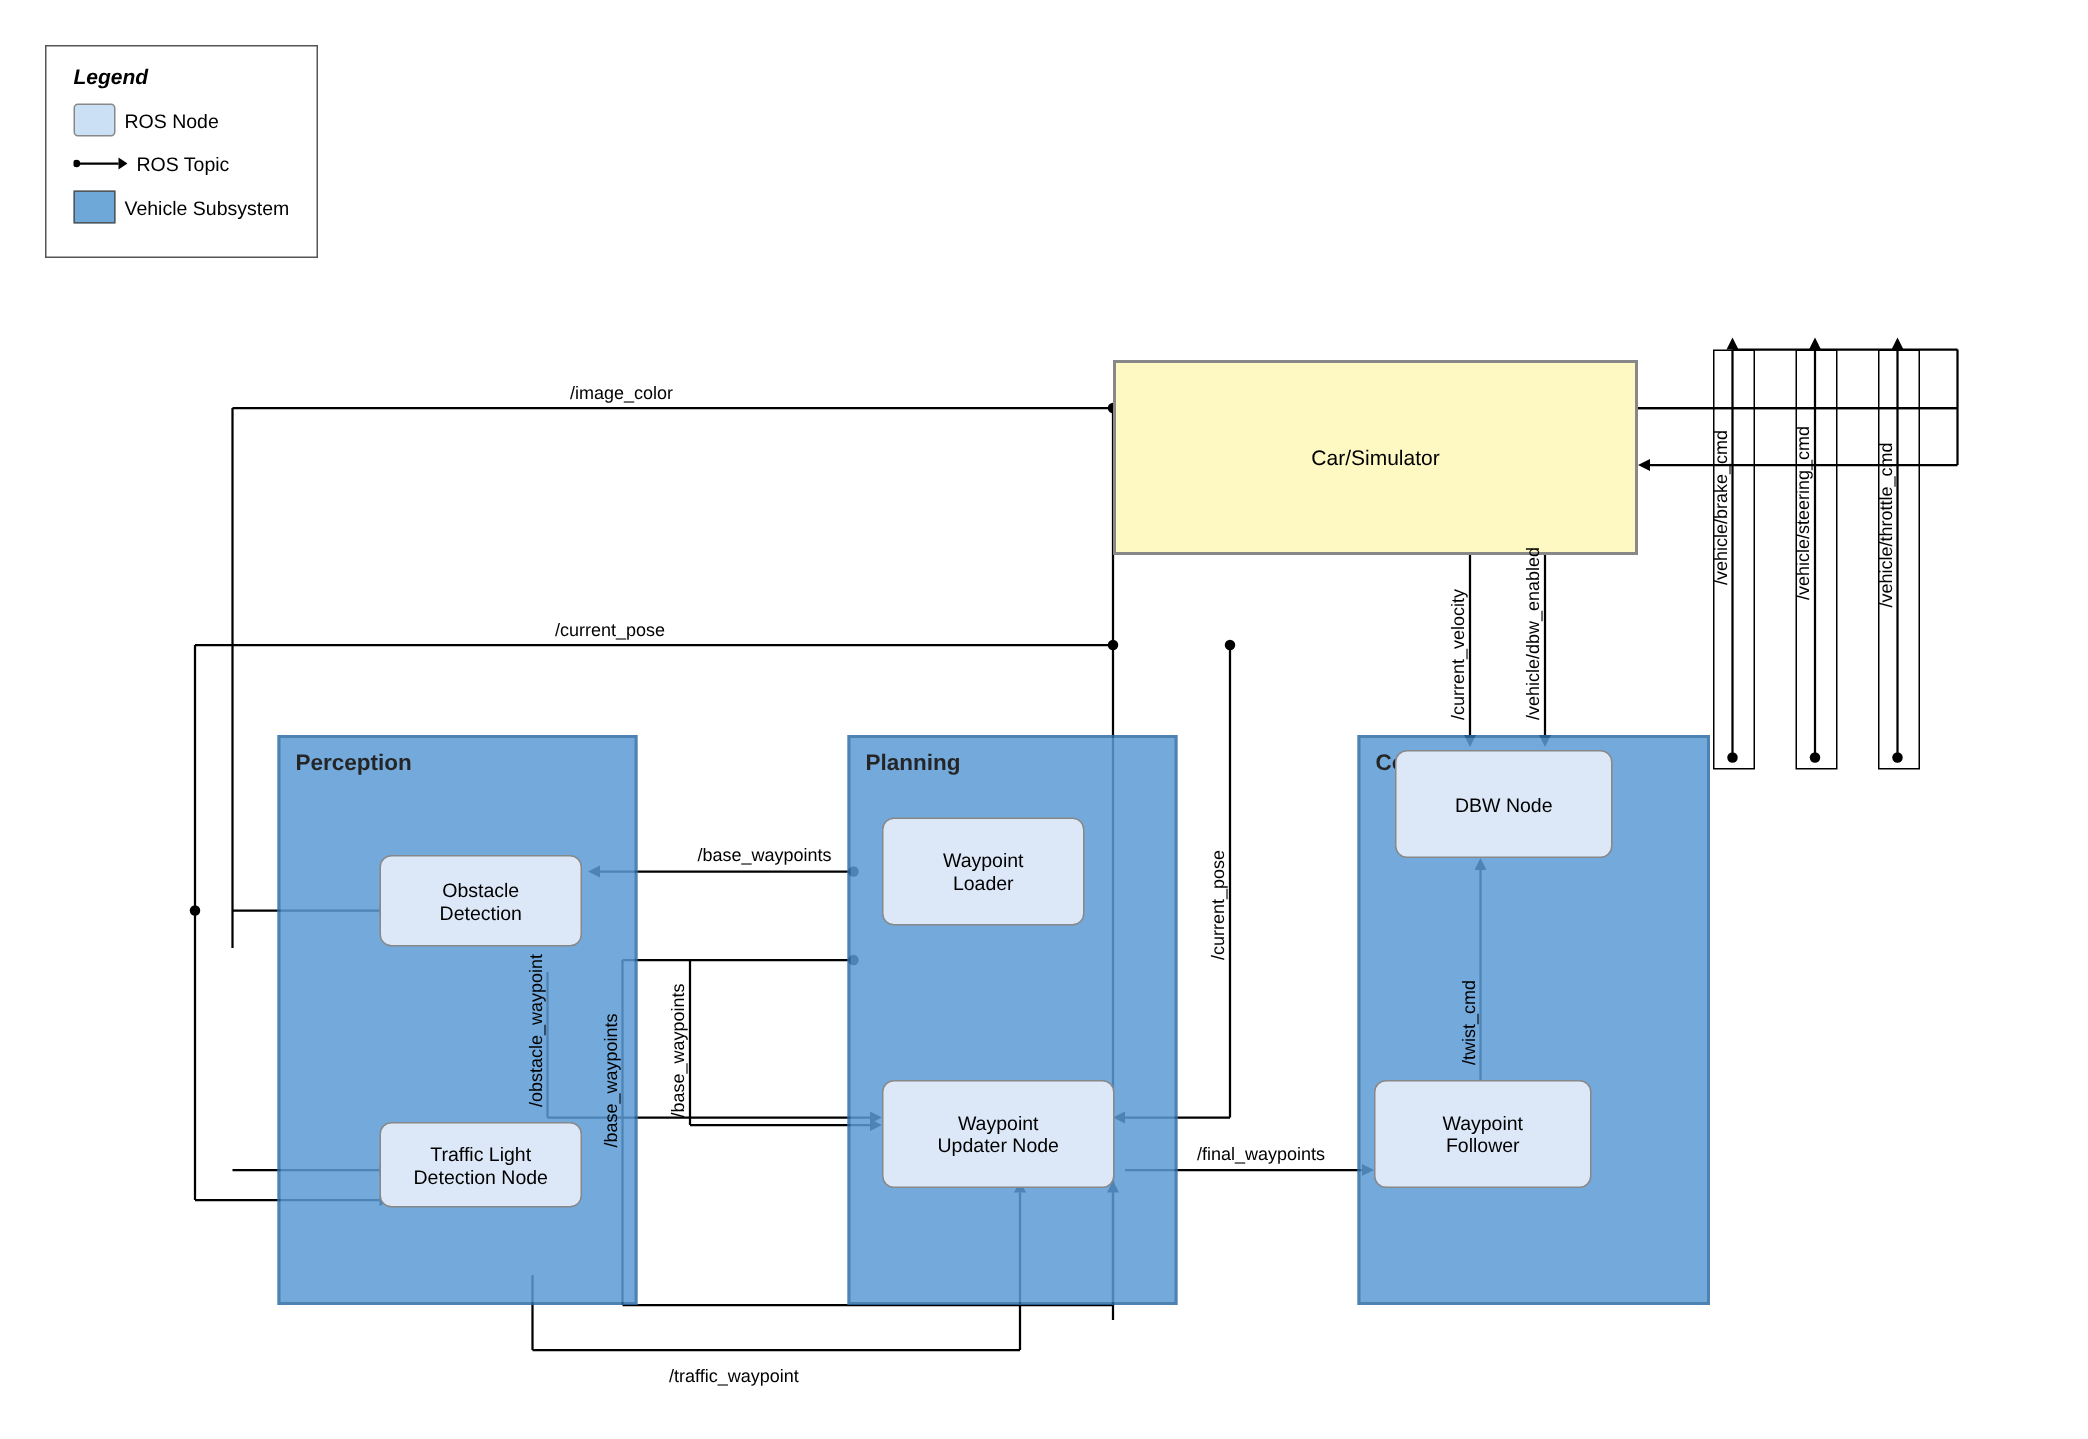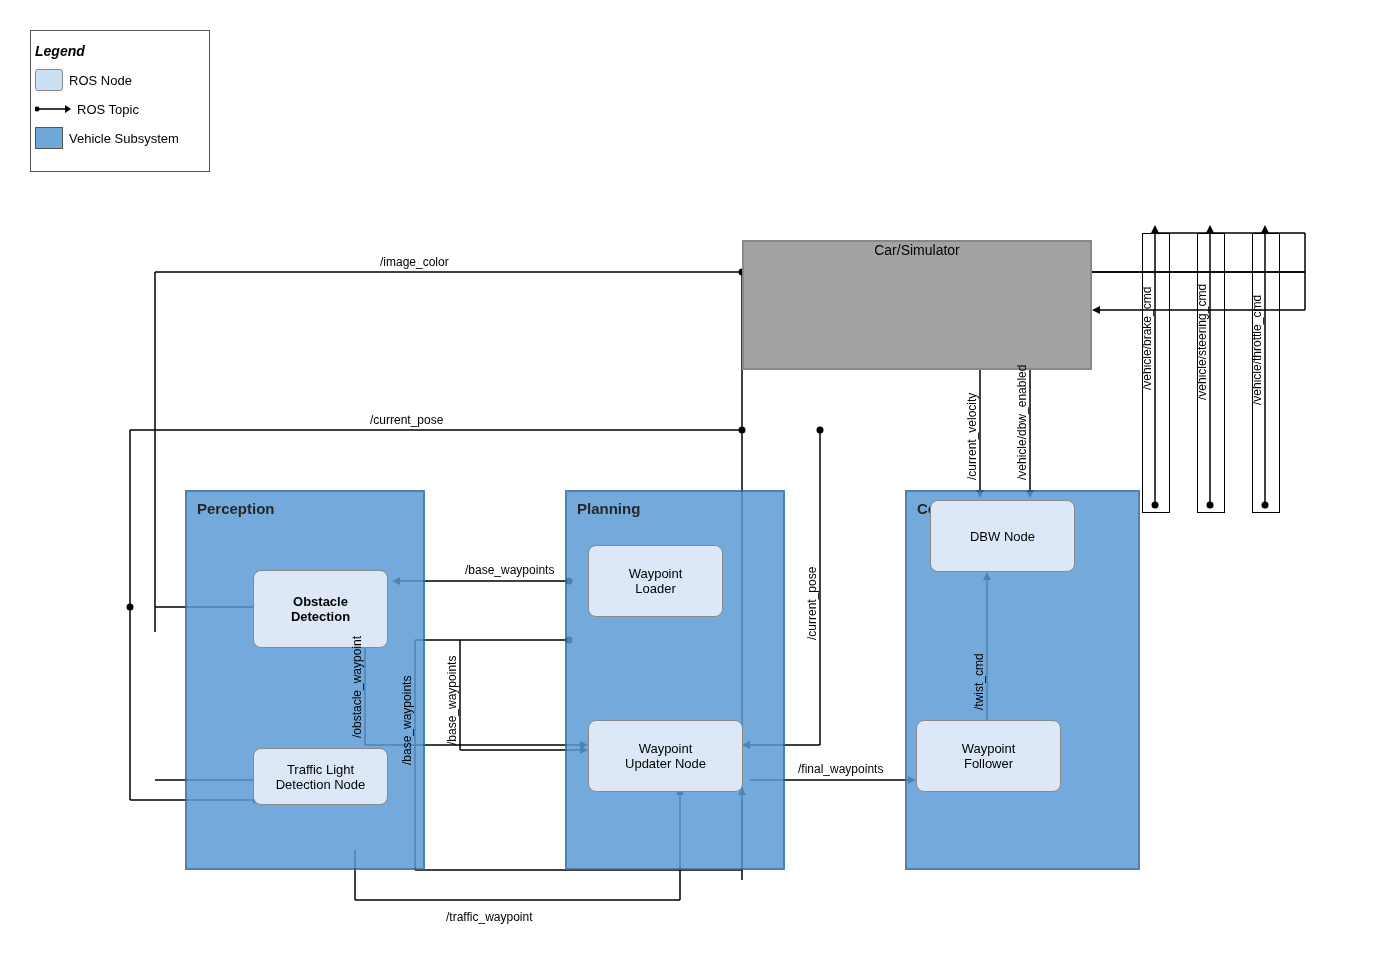--- a/index.html
+++ b/index.html
@@ -12,21 +12,21 @@
       overflow: hidden;
       position: relative;
     }
 
     
     .legend {
       position: absolute;
       top: 30px;
       left: 30px;
       border: 1.5px solid #555;
-      padding: 12px 4px;
+      padding: 12px 18px;
       background: #fff;
       min-width: 180px;
     }
     .legend-title {
       font-style: italic;
       font-weight: bold;
       font-size: 14px;
       margin-bottom: 10px;
     }
     .legend-item {
@@ -85,24 +85,24 @@
       justify-content: center;
       text-align: center;
       font-size: 13px;
       font-weight: normal;
       color: #000;
     }
 
     
     .car-simulator {
       position: absolute;
-      background: #a3a3a3;
+      background: #fef9c3;
       border: 2px solid #888;
       display: flex;
-      align-items: flex-start;
+      align-items: center;
       justify-content: center;
       font-size: 14px;
       font-weight: normal;
     }
 
     
     .topic-label {
       position: absolute;
       font-size: 12px;
       color: #000;
@@ -270,21 +270,21 @@
 </div>
 
 <div class="subsystem" style="left:565px; top:490px; width:220px; height:380px; background:#5b9bd5; border:2px solid #2e6da4;">
   <span class="subsystem-label" style="top:8px; left:10px; color:#000000; font-weight:bold; font-size:15px;">Planning</span>
 </div>
 
 <div class="subsystem" style="left:905px; top:490px; width:235px; height:380px; background:#5b9bd5; border:2px solid #2e6da4;">
   <span class="subsystem-label" style="top:8px; left:10px; color:#000; font-weight:bold; font-size:15px;">Control</span>
 </div>
 
-<div class="ros-node" style="left:253px; top:570px; width:135px; height:78px;font-weight:bold;">
+<div class="ros-node" style="left:253px; top:570px; width:135px; height:61px;">
   <span>Obstacle<br>Detection</span>
 </div>
 
 <div class="ros-node" style="left:253px; top:748px; width:135px; height:57px;">
   <span>Traffic Light<br>Detection Node</span>
 </div>
 
 <div class="ros-node" style="left:588px; top:545px; width:135px; height:72px;">
   <span>Waypoint<br>Loader</span>
 </div>

